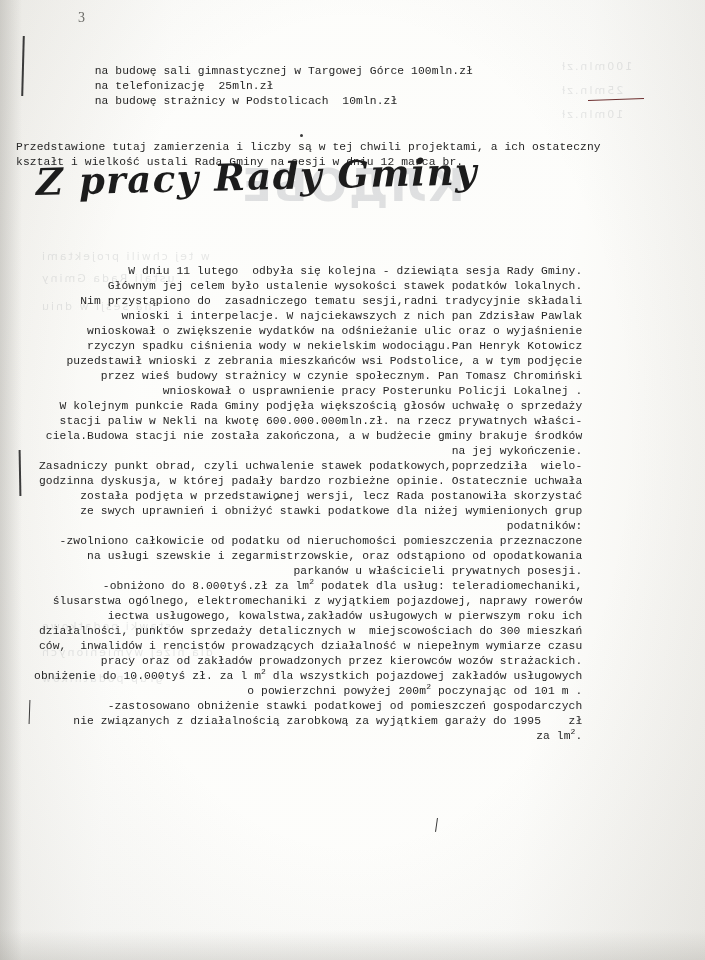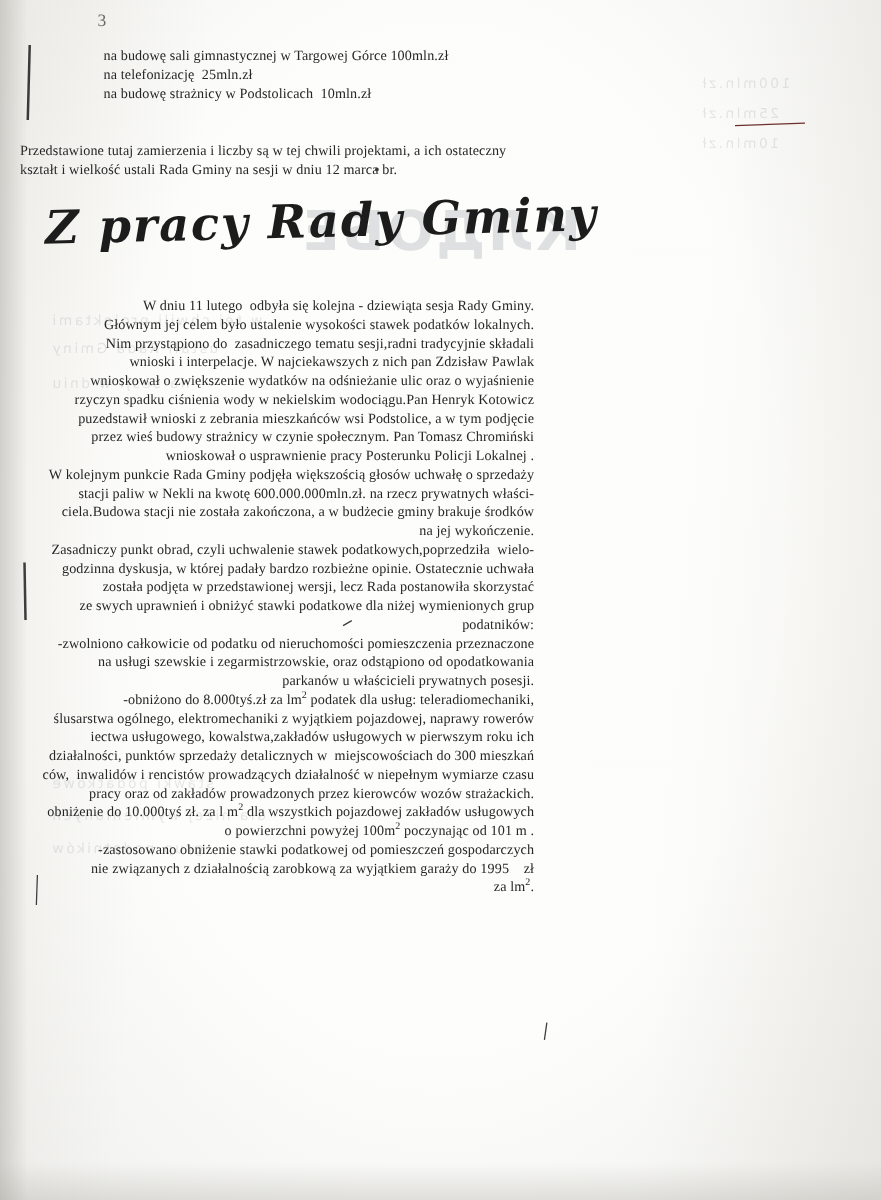--- a/index.html
+++ b/index.html
@@ -77,26 +77,27 @@
     left: 78px;
     top: 10px;
     font-family: "Liberation Serif", serif;
     font-size: 14px;
     color: #6a6a66;
   }
 
   
   .typed {
     position: absolute;
-    font-family: Liberation Serif, serif;
+    font-family: Liberation Mono, monospace;
     font-size: 11.3px;
     line-height: 15px;
     color: #262626;
     white-space: pre;
     letter-spacing: 0.1px;
+    margin-top: 26px;
   }
   #top-block { left: 74px; top: 38px; }
   #intro-block { left: 16px; top: 114px; }
   #body-block { left: 34px; top: 238px; text-align: right; }
 
   
   #heading {
     position: absolute;
     left: 36px;
     top: 160px;
@@ -183,21 +184,21 @@
 -zwolniono całkowicie od podatku od nieruchomości pomieszczenia przeznaczone
  na usługi szewskie i zegarmistrzowskie, oraz odstąpiono od opodatkowania
 parkanów u właścicieli prywatnych posesji.</span>
 <span>-obniżono do 8.000tyś.zł za lm</span><span class="sup">2</span><span> podatek dla usług: teleradiomechaniki,</span>
 <span>ślusarstwa ogólnego, elektromechaniki z wyjątkiem pojazdowej, naprawy rowerów
    iectwa usługowego, kowalstwa,zakładów usługowych w pierwszym roku ich
 działalności, punktów sprzedaży detalicznych w  miejscowościach do 300 mieszkań
 ców,  inwalidów i rencistów prowadzących działalność w niepełnym wymiarze czasu
 pracy oraz od zakładów prowadzonych przez kierowców wozów strażackich.</span>
 <span>obniżenie do 10.000tyś zł. za l m</span><span class="sup">2</span><span> dla wszystkich pojazdowej zakładów usługowych</span>
-<span>o powierzchni powyżej 100m</span><span class="sup">2</span><span> poczynając od 101 m .</span>
+<span>o powierzchni powyżej 200m</span><span class="sup">2</span><span> poczynając od 101 m .</span>
 <span>-zastosowano obniżenie stawki podatkowej od pomieszczeń gospodarczych
 nie związanych z działalnością zarobkową za wyjątkiem garaży do 1995    zł</span>
 <span>  za lm</span><span class="sup">2</span><span>.</span></div>
 
   <div class="penmark" id="mark-left-1"></div>
   <div class="penmark" id="mark-left-2"></div>
   <div class="penmark" id="mark-left-3"></div>
   <div class="penmark" id="mark-right-1"></div>
   <div class="penmark" id="mark-top-dot"></div>
   <div class="penmark" id="mark-mid-tick"></div>

